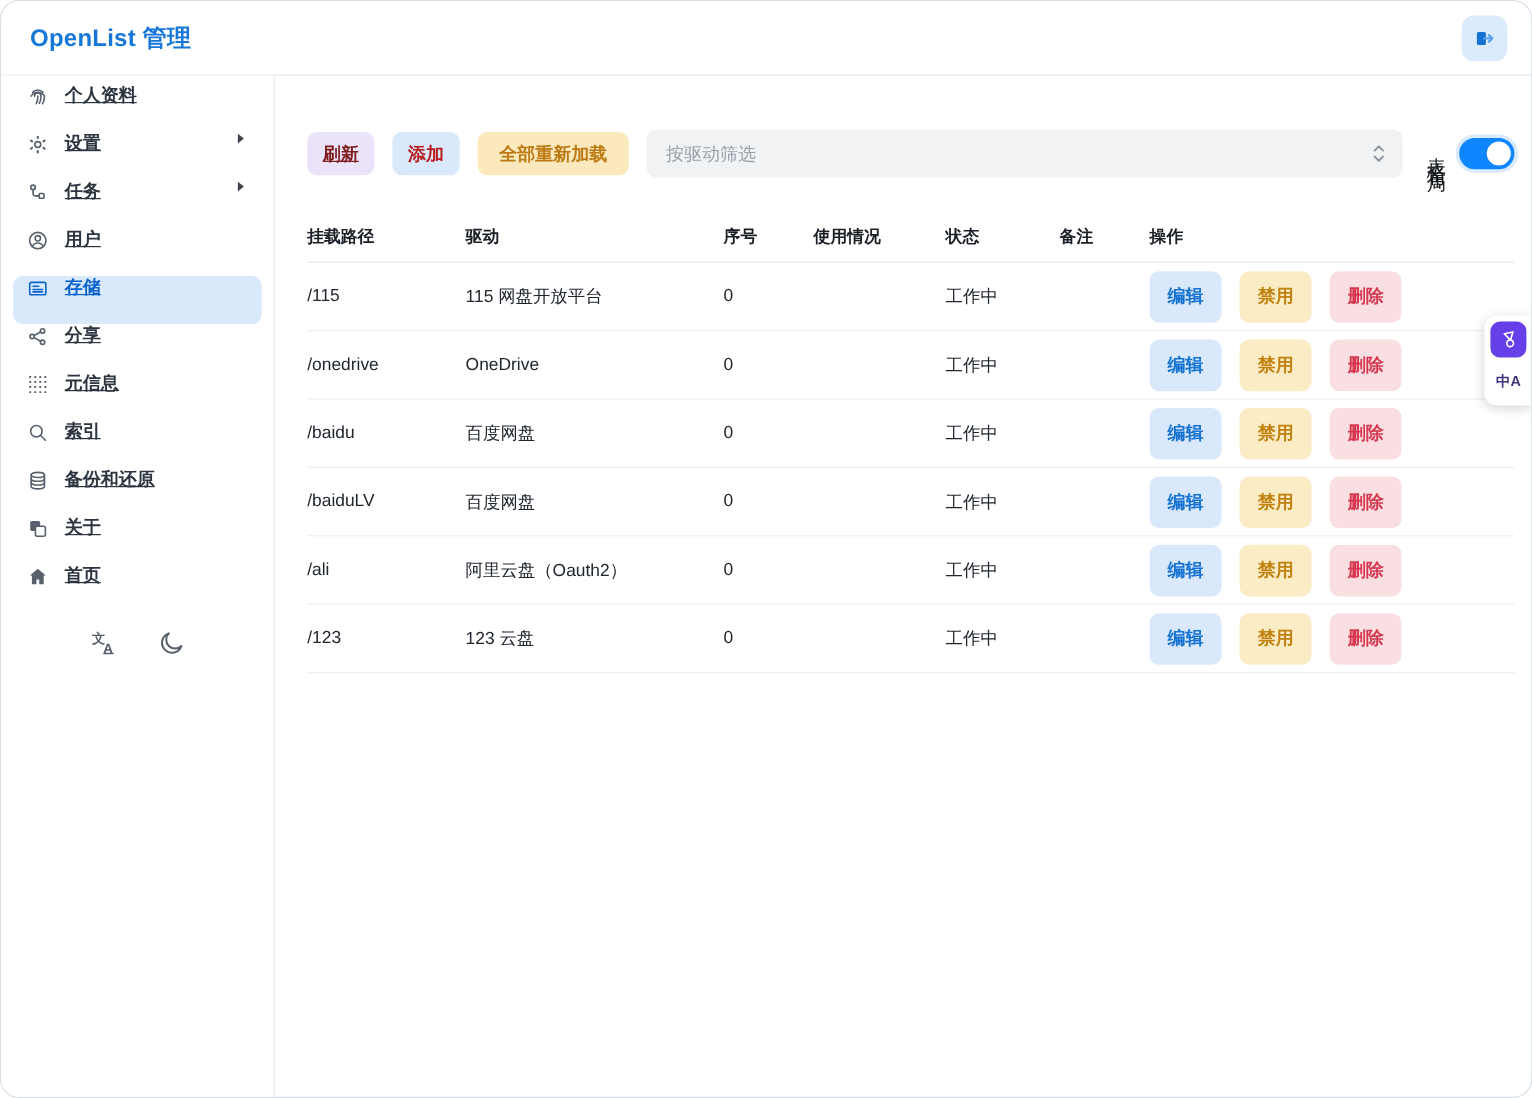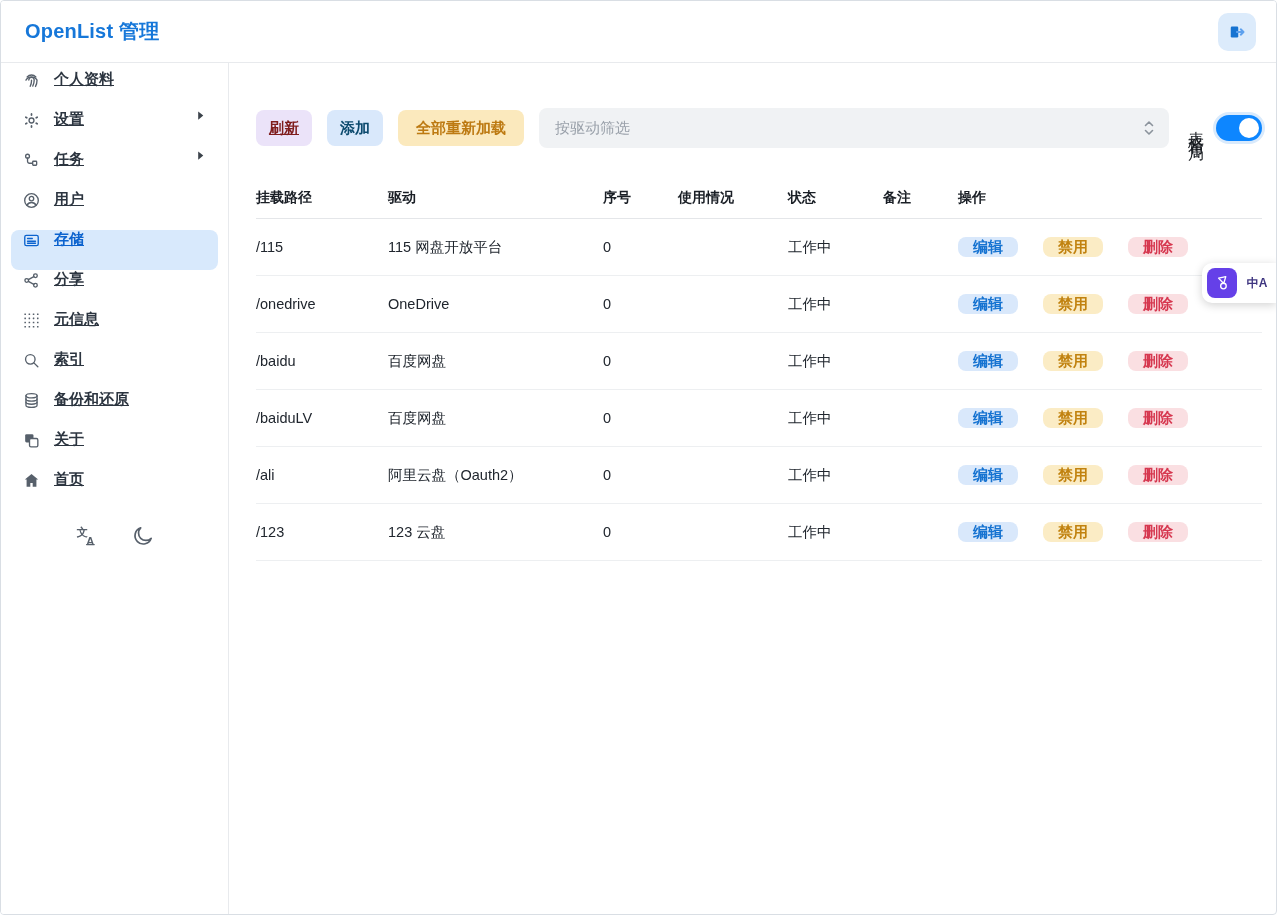--- a/index.html
+++ b/index.html
@@ -1,19 +1,19 @@
 <!DOCTYPE html>
 <html><head>
 <meta charset="utf-8">
 <style>
   * { margin:0; padding:0; box-sizing:border-box; }
   html,body { width:1277px; height:915px; background:#fff; }
   body { font-family:"Liberation Sans","DejaVu Sans",sans-serif; color:#20262e; }
   .app { position:absolute; inset:0; width:1277px; height:915px; background:#fff;
-         border:1px solid #d9dee4; border-radius:4px; overflow:hidden; display:flex; flex-direction:column; }
+         border:1px solid #d9dee4; border-radius:16px; overflow:hidden; display:flex; flex-direction:column; }
 
   
   .header { height:62px; flex:0 0 62px; display:flex; align-items:center; justify-content:space-between;
             padding:0 20px 0 24px; border-bottom:1px solid #e8eaed; background:#fff; }
   .app-title { font-size:20px; font-weight:700; color:#1677d9; letter-spacing:.2px; }
   .hdr-btn { width:38px; height:38px; border:none; border-radius:10px; background:#dcebfb; cursor:pointer;
              display:flex; align-items:center; justify-content:center; }
 
   
   .body-row { flex:1; display:flex; min-height:0; }
@@ -30,48 +30,48 @@
   .side-item.active { background:#d8e9fc; color:#0c63ce; }
   .side-item.active .icon { color:#0c63ce; }
   .side-footer { margin-top:12px; display:flex; justify-content:center; gap:28px; color:#57606b; }
   .side-footer .ficon { width:28px; height:28px; display:flex; align-items:center; justify-content:center; cursor:pointer; }
 
   
   .toolbar { height:96px; display:flex; align-items:center; gap:15px; }
   .tb-btn { border:none; border-radius:8px; height:36px; padding:0 13px; font-size:15px; font-weight:600;
             cursor:pointer; font-family:inherit; white-space:nowrap; }
   .tb-refresh { background:#ebe3f9; color:#7f1d1d;text-decoration:underline; }
-  .tb-add { background:#d9e8fb; color:#0c4a6e; }
+  .tb-add { background:#d9e8fb; color:#b91c1c; }
   .tb-reload { background:#fbe9bd; color:#bd7a12; font-weight:700; padding:0 18px; }
   .tb-select { flex:1; height:40px; background:#f0f2f4; border-radius:8px; display:flex; align-items:center;
                padding:0 14px 0 16px; cursor:pointer; }
   .tb-select .ph { color:#9aa1aa; font-size:15px; flex:1; }
   .tb-right { display:flex; align-items:center; gap:10px; margin-left:2px; }
   .v-label { writing-mode:vertical-lr; text-orientation:upright; font-size:16px; color:#14181d;
              letter-spacing:5px; line-height:20px; }
   .toggle { width:46px; height:26px; border-radius:13px; background:#0d86ff; position:relative; cursor:pointer;
             box-shadow:0 0 0 3px #d9eafc; border:none; flex:0 0 46px; }
   .toggle .knob { position:absolute; top:3px; right:3px; width:20px; height:20px; border-radius:50%; background:#fff; }
 
   
   table { width:100%; border-collapse:collapse; table-layout:fixed; }
   th { text-align:left; font-size:14px; font-weight:700; color:#1a1f26; padding:13px 8px 11px;
        border-bottom:1px solid #e4e6e9; }
   td { padding:0 8px; height:57px; font-size:14.5px; color:#20262e; border-bottom:1px solid #edeff1; vertical-align:middle; }
   th:first-child, td:first-child { padding-left:0; }
-  .act-btn { border:none; border-radius:8px; height:20px; padding:0 15px; font-size:15px; font-weight:600;
-             cursor:pointer; font-family:inherit; margin-right:21px; }
+  .act-btn { border:none; border-radius:8px; height:43px; padding:0 15px; font-size:15px; font-weight:600;
+             cursor:pointer; font-family:inherit; margin-right:11px; }
   .act-edit { background:#d9e8fb; color:#1673d1; }
   .act-disable { background:#fbecc5; color:#c1820f; }
   .act-delete { background:#fadfe2; color:#d6374f; }
 
   
   .float-widget { position:absolute; top:262px; right:0; background:#fff; border-radius:10px 0 0 10px;
                   box-shadow:0 2px 10px rgba(0,0,0,.18); padding:5px 4px 5px 5px; display:flex;
-                  flex-direction:row; gap:5px; z-index:5; }
+                  flex-direction:column; gap:5px; z-index:5; }
   .fw-btn { width:30px; height:30px; border:none; border-radius:8px; cursor:pointer;
             display:flex; align-items:center; justify-content:center; background:#fff; }
   .fw-top { background:#6540e8; }
   .fw-bottom { color:#3f3680; font-weight:700; font-size:12px; }
 
   
   .watermark { position:absolute; right:50px; bottom:48px; font-size:46px; font-style:italic; font-weight:400;
                color:rgba(0,0,0,0.045); letter-spacing:2px;
                text-shadow:1px 1px 1px rgba(255,255,255,.95), -1px -1px 1px rgba(0,0,0,.05);
                pointer-events:none; user-select:none; }

